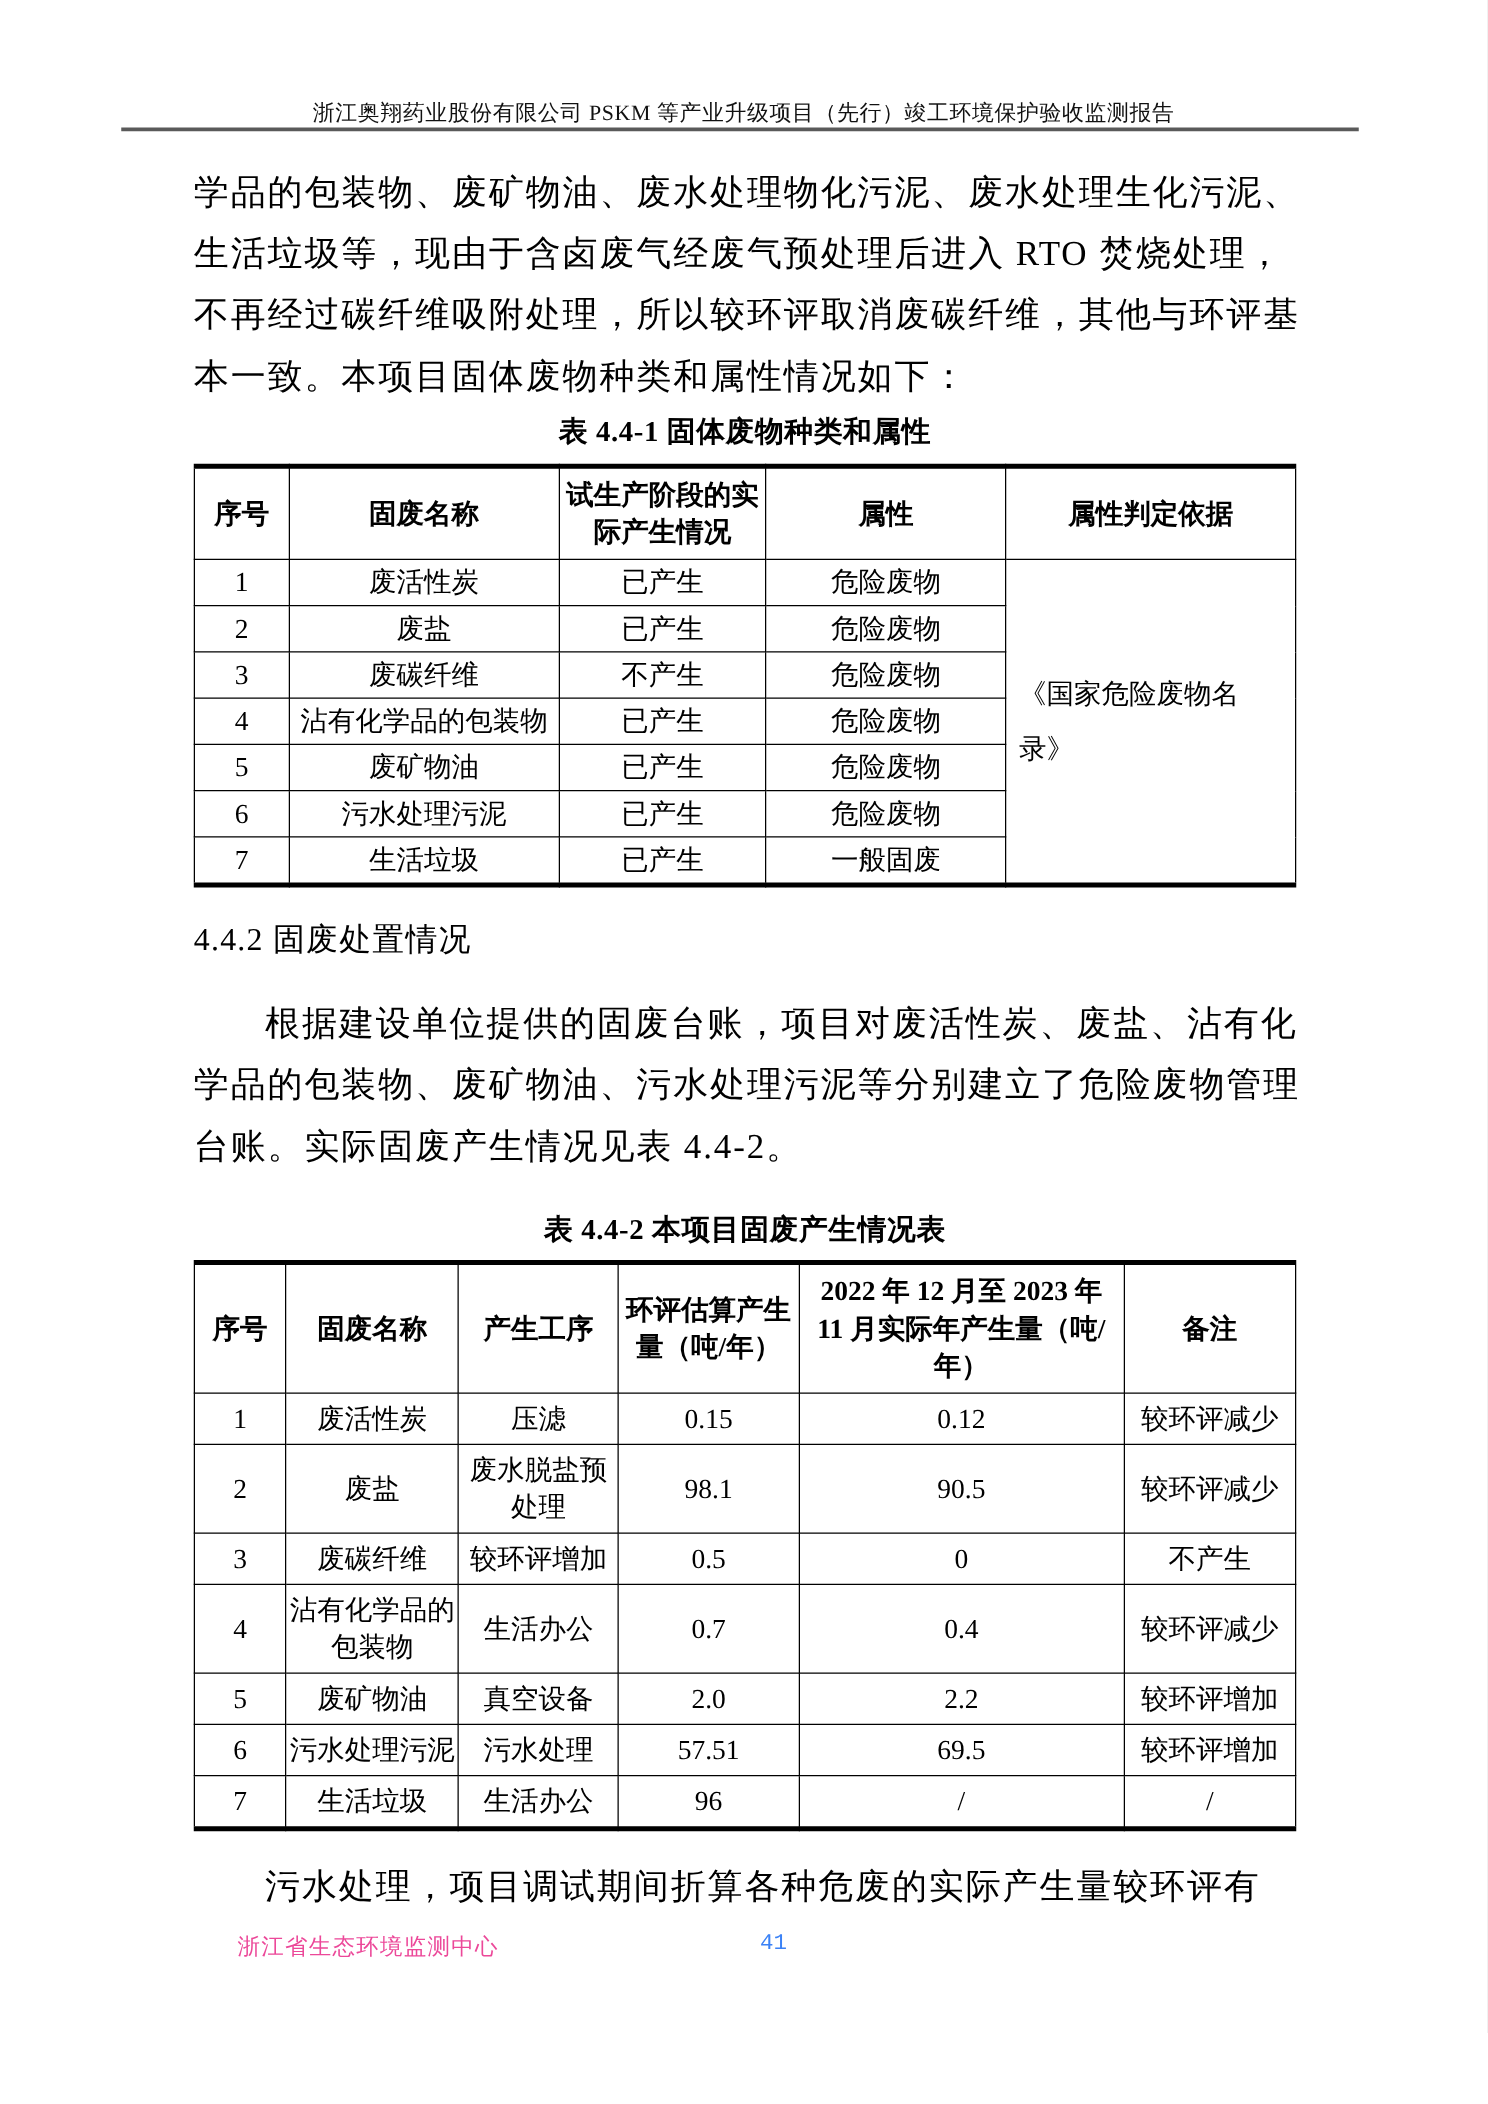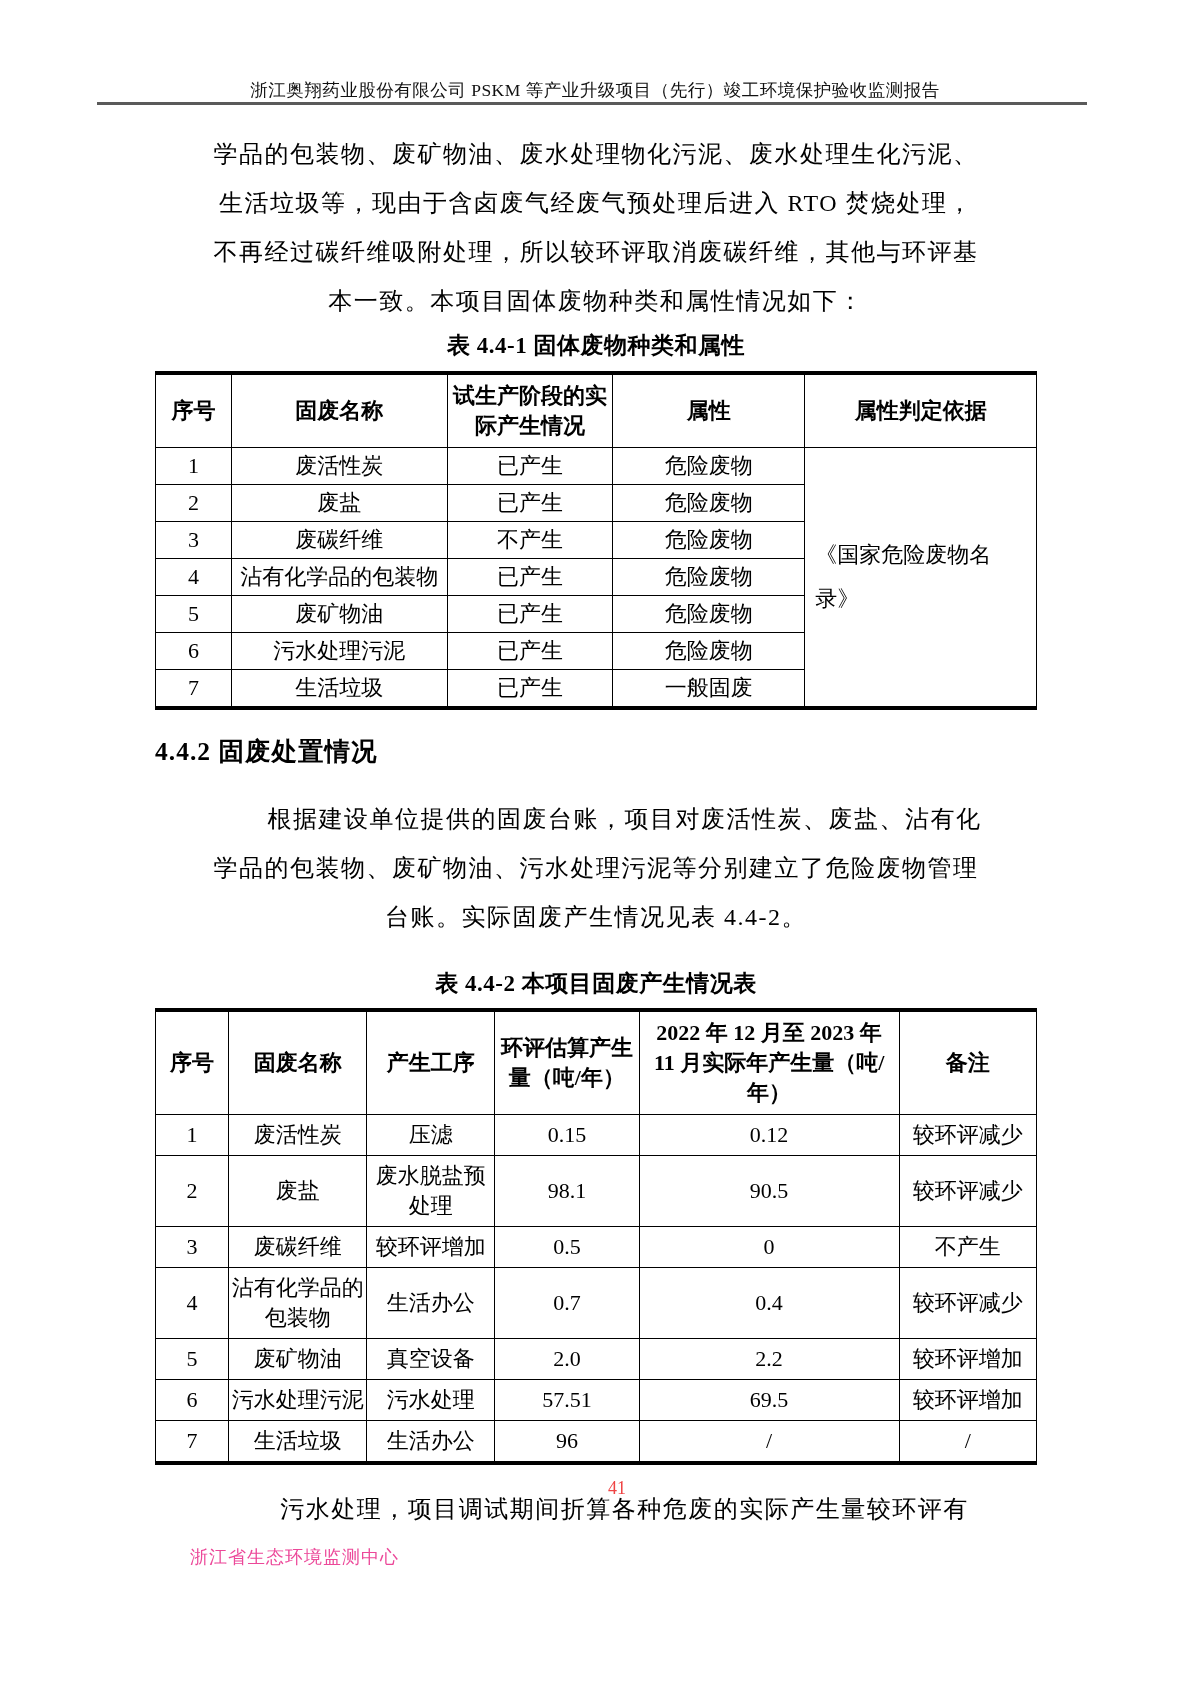--- a/index.html
+++ b/index.html
@@ -24,22 +24,22 @@
     position:absolute; top:102px; left:97px; width:990px; height:3px;
     background:#5a5a5a;
   }
 
   
   .content {
     position:absolute; left:155px; top:126px; width:882px;
   }
 
   .body-line {
-    font-size:24px; line-height:49px; letter-spacing:1.5px;
-    white-space:nowrap; color:#000;text-align:center;
+    font-size:28px; line-height:49px; letter-spacing:1.5px;
+    white-space:nowrap; color:#000;
   }
   .indent { padding-left:57px; }
 
   .table-caption {
     text-align:center; font-weight:bold; font-size:23px;
     letter-spacing:0.5px;
   }
   .caption-1 { margin-top:4px; margin-bottom:10px; }
   .caption-2 { margin-top:26px; margin-bottom:9px; }
 
@@ -56,35 +56,35 @@
     overflow:hidden;
   }
   thead th { font-weight:bold; padding:6px 4px; }
   td.basis-cell {
     text-align:left; padding-left:10px; padding-right:8px;
     line-height:44px;
   }
   .t2 td { padding-top:5px; padding-bottom:5px; }
 
   .section-heading {
-    font-weight:bold; font-size:25.5px; letter-spacing:1px;
+    font-weight:normal; font-size:25.5px; letter-spacing:1px;
     margin-top:24px; margin-bottom:26px;
   }
 
   .para { margin-top:4px; }
   .para-3 { margin-top:20px; }
 
   
   .doc-footer-org {
     position:absolute; left:190px; top:1545px;
     font-size:18px; letter-spacing:1px; color:#ec4899;
   }
   .doc-footer-page {
-    position:absolute; left:608px; top:1478px;
-    font-size:18px; color:#ef4444;
+    position:absolute; left:608px; top:1545px;
+    font-size:18px; color:#3b82f6;font-family:Liberation Mono, monospace;
   }
 </style>
 </head>
 <body>
 
 <div class="page">
 
   <div class="doc-header">浙江奥翔药业股份有限公司 PSKM 等产业升级项目（先行）竣工环境保护验收监测报告</div>
   <div class="doc-header-rule"></div>
 

